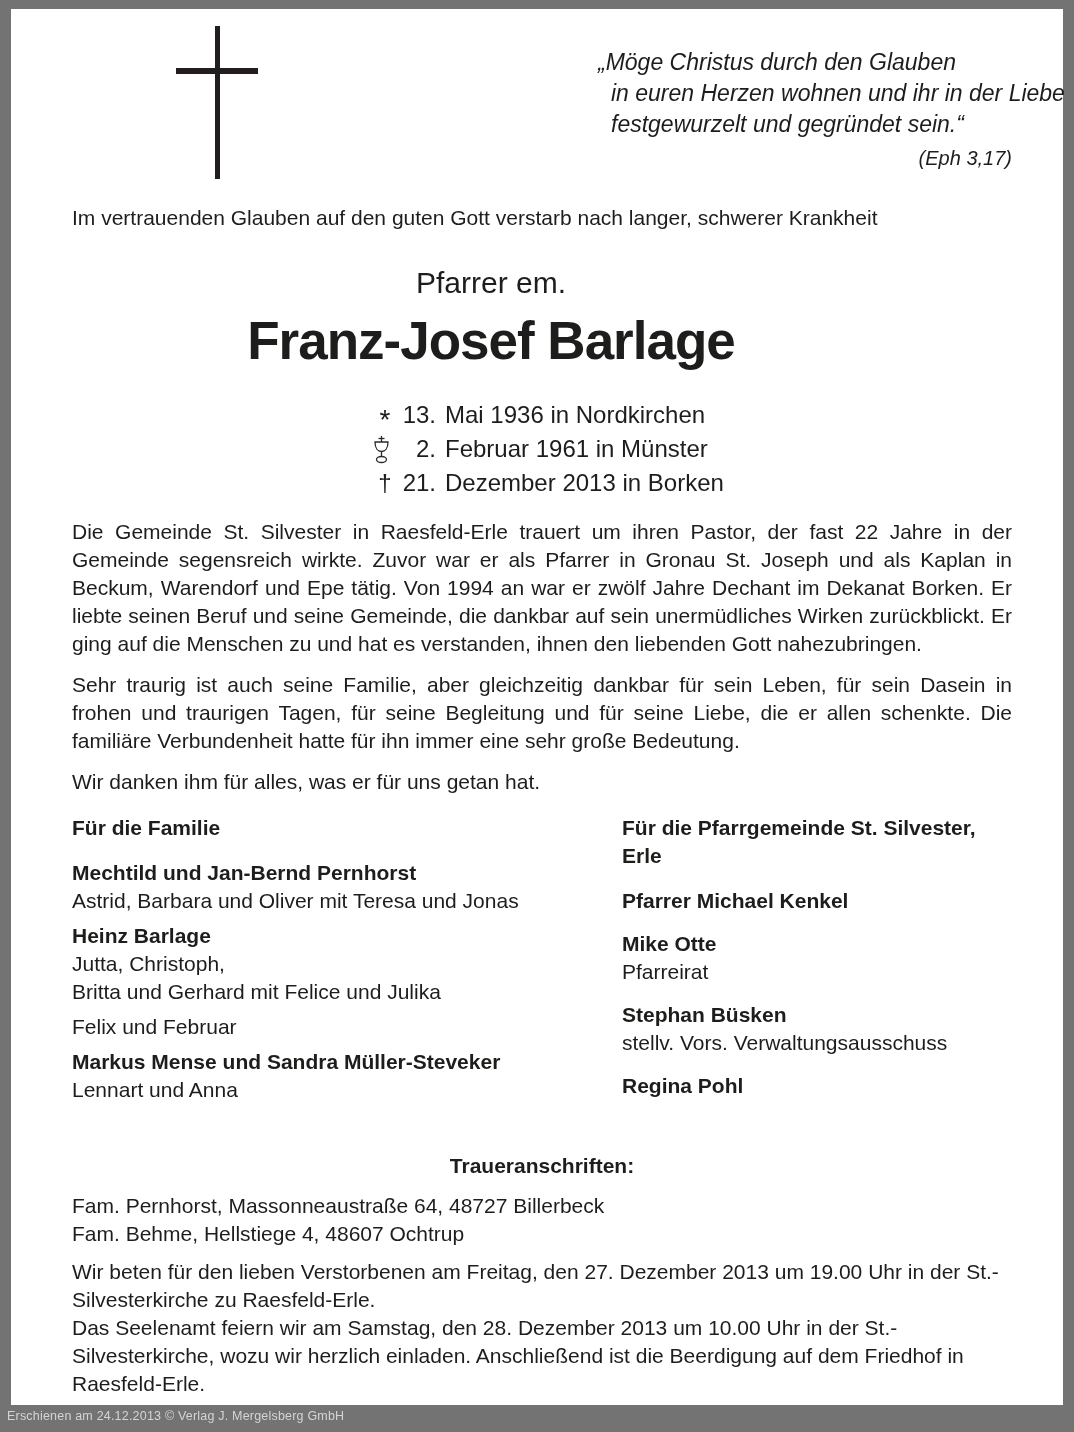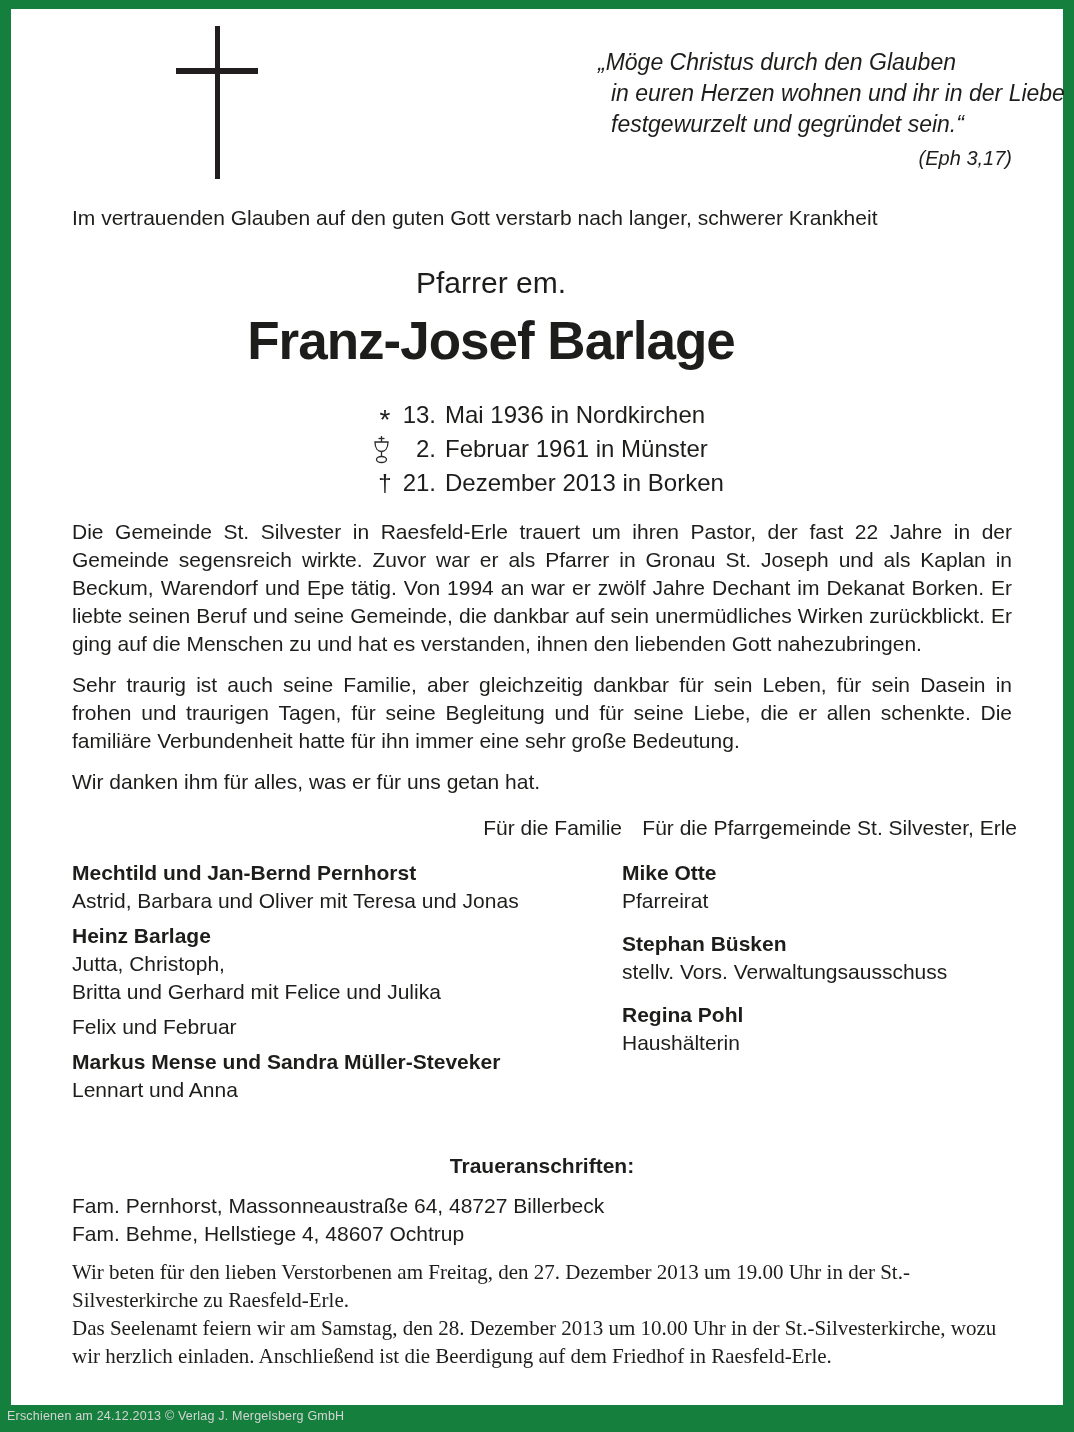--- a/index.html
+++ b/index.html
@@ -1,19 +1,19 @@
 <!DOCTYPE html>
 <html><head>
 <meta charset="utf-8">
 <style>
   html,body{margin:0;padding:0;background:#2a2526;}
   .page{
     position:relative;
     width:1074px;height:1432px;
-    background:#15803d;
+    background:#737373;
     font-family:"Liberation Sans",sans-serif;
     color:#1d1d1b;
     overflow:hidden;
   }
   .sheet{
     position:absolute;left:11px;top:9px;width:1052px;height:1396px;
     background:#ffffff;
   }
   .abs{position:absolute;}
   
@@ -36,29 +36,29 @@
   .d-sym.star{font-size:28px;line-height:10px;padding-top:10px;}
   .d-num{width:38px;text-align:right;flex:0 0 38px;}
   .d-text{padding-left:9px;white-space:nowrap;}
   
   .paras{left:72px;top:518px;width:940px;font-size:21px;line-height:28px;text-align:justify;}
   .paras p{margin:0 0 13px 0;}
   
   .cols{left:72px;top:814px;width:945px;display:flex;font-size:21px;line-height:28px;}
   .col-left{width:550px;flex:0 0 550px;}
   .col-right{width:395px;flex:1;}
-  .col-head{font-weight:400;margin-bottom:17px;text-align:right;}
+  .col-head{font-weight:700;margin-bottom:17px;}
   .group-head{font-weight:700;}
   .col-left .group{margin-bottom:7px;}
   .col-right .group{margin-bottom:15px;}
   
   .addresses{left:72px;top:1152px;width:940px;font-size:21px;line-height:28px;}
   .addr-head{font-weight:700;margin-bottom:12px;text-align:center;}
   
-  .closing{left:72px;top:1258px;width:942px;font-size:21px;line-height:28px;font-family:Liberation Serif, serif;}
+  .closing{left:72px;top:1258px;width:942px;font-size:21px;line-height:28px;}
   .closing p{margin:0;}
   
   .footer{left:7px;top:1409px;font-size:12.5px;color:#d6d4d4;letter-spacing:0.2px;}
   svg{display:block;}
 </style>
 </head>
 <body>
 
 <div class="page">
   <div class="sheet"></div>
@@ -134,30 +134,32 @@
           <div>Felix und Februar</div>
         </div>
         <div class="group">
           <div class="group-head">Markus Mense und Sandra Müller-Steveker</div>
           <div>Lennart und Anna</div>
         </div>
       </div>
     <div class="col-right" id="col-right">
         <div class="col-head">Für die Pfarrgemeinde St. Silvester, Erle</div>
         <div class="group">
+          <div class="group-head">Pfarrer Michael Kenkel</div>
+        </div>
+        <div class="group">
           <div class="group-head">Mike Otte</div>
           <div>Pfarreirat</div>
         </div>
         <div class="group">
           <div class="group-head">Stephan Büsken</div>
           <div>stellv. Vors. Verwaltungsausschuss</div>
         </div>
         <div class="group">
           <div class="group-head">Regina Pohl</div>
-          <div>Haushälterin</div>
         </div>
       </div>
   </div>
 
   <div class="abs addresses">
     <div class="addr-head">Traueranschriften:</div>
     <div id="addr-lines">
         <div>Fam. Pernhorst, Massonneaustraße 64, 48727 Billerbeck</div>
         <div>Fam. Behme, Hellstiege 4, 48607 Ochtrup</div>
       </div>

